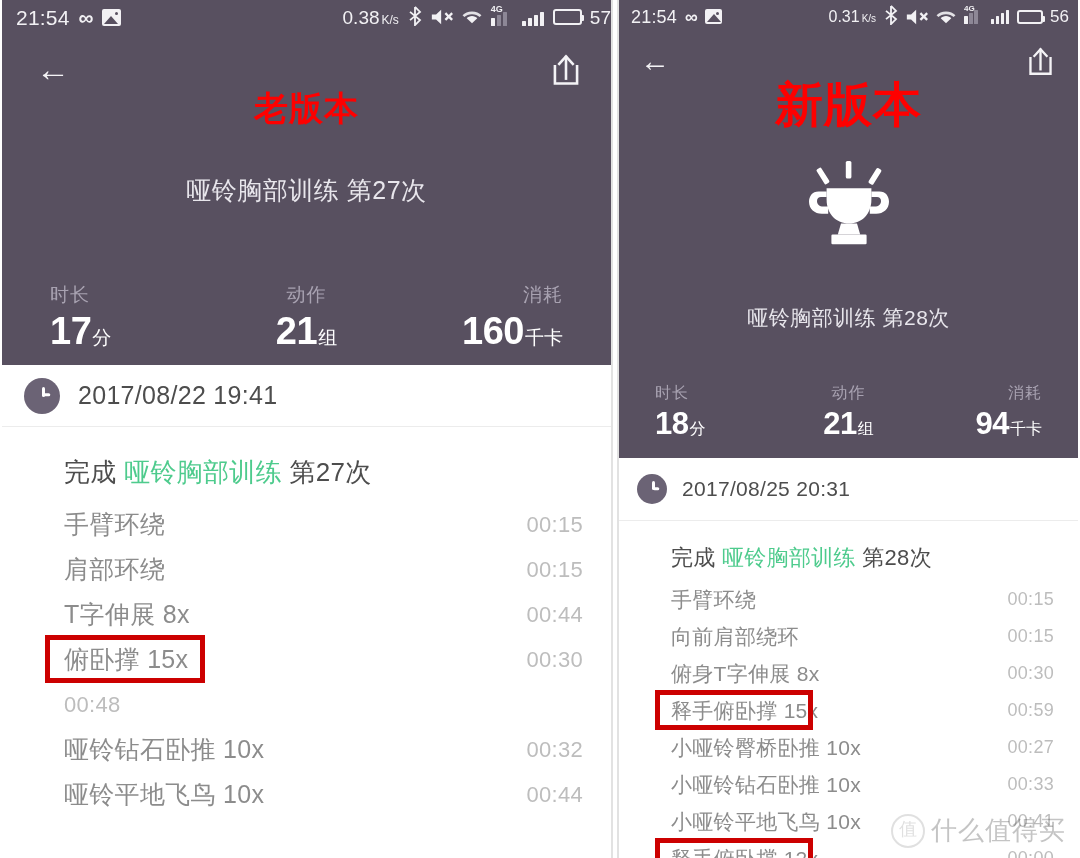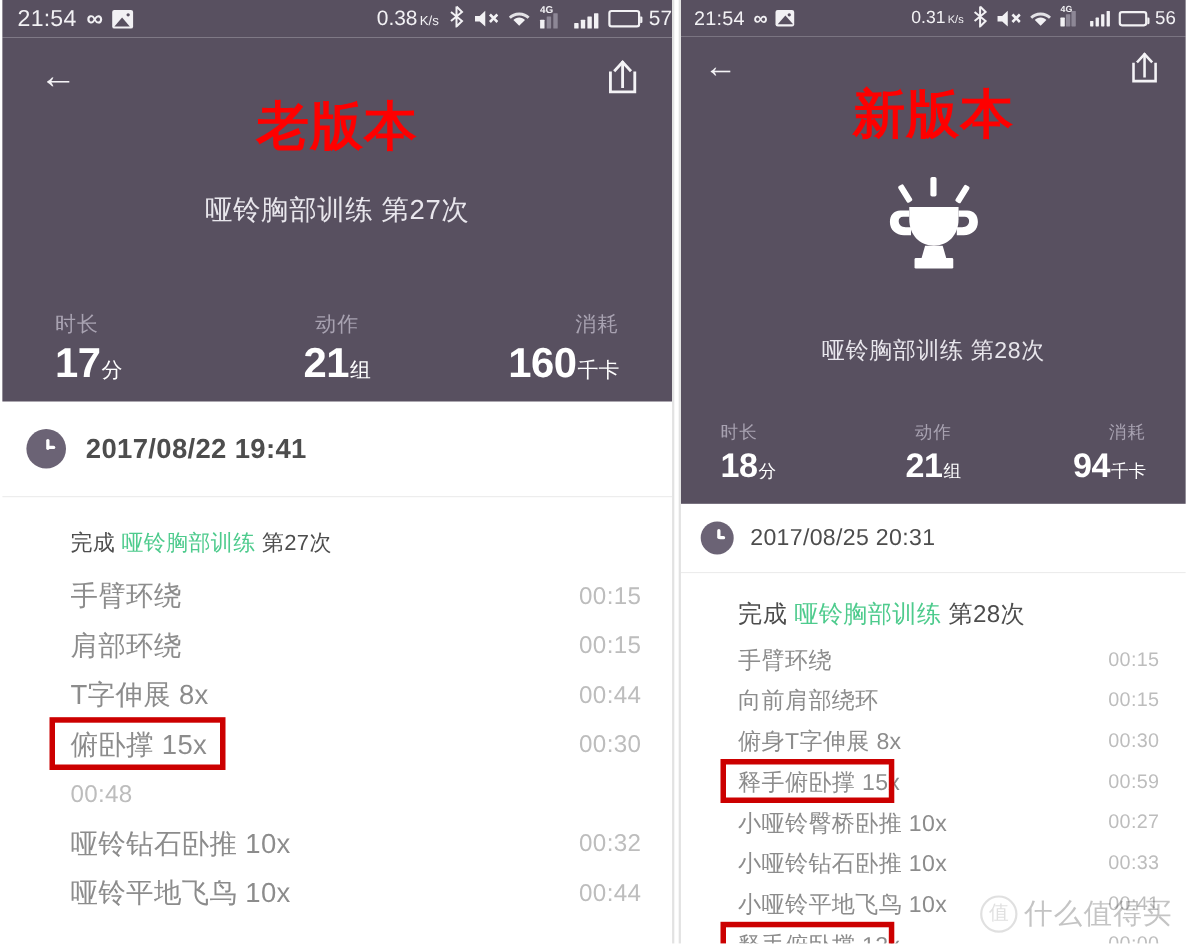--- a/index.html
+++ b/index.html
@@ -215,21 +215,21 @@
   .version-label {
     position: absolute;
     left: 0; right: 0;
     text-align: center;
     color: #fe0000;
     font-weight: bold;
     font-size: 44px;
     letter-spacing: 1px;
     line-height: 1;
   }
-  .panel-left  .version-label { top: 58px; font-size: 48px; font-family: Liberation Serif, serif; }
+  .panel-left  .version-label { top: 58px; font-size: 34px; font-family: Liberation Serif, serif; }
   .panel-right .version-label { top: 48px; font-size: 48px; }
 
   .trophy-wrap {
     position: absolute;
     left: 0; right: 0;
     top: 128px;
     display: flex;
     justify-content: center;
   }
 
@@ -279,21 +279,21 @@
   }
   .panel-right .stat-unit { font-size: 16px; }
 
   
   .timestamp-row {
     display: flex;
     align-items: center;
     border-bottom: 1px solid #ececec;
     box-sizing: border-box;
   }
-  .panel-left  .timestamp-row { height: 87px; padding-left: 22px; font-weight: bold; }
+  .panel-left  .timestamp-row { height: 62px; padding-left: 22px; }
   .panel-right .timestamp-row { height: 63px; padding-left: 18px; }
 
   .clock-icon {
     width: 36px; height: 36px;
     border-radius: 50%;
     background: #6b6375;
     position: relative;
     flex: none;
   }
   .panel-right .clock-icon { width: 30px; height: 30px; }
@@ -322,21 +322,21 @@
   .timestamp-text {
     margin-left: 18px;
     font-size: 25px;
     color: #4d4d4d;
     letter-spacing: .3px;
   }
   .panel-right .timestamp-text { margin-left: 15px; font-size: 21px; }
 
   
   .complete-title {
-    font-size: 20px;
+    font-size: 26px;
     color: #4d4d4d;
     letter-spacing: .3px;
   }
   .panel-left  .complete-title { padding: 28px 0 12px 62px; }
   .panel-right .complete-title { padding: 22px 0 8px 52px; font-size: 22px; }
   .complete-title .hl { color: #4ecb8d; }
 
   .ex-list {
     box-sizing: border-box;
   }

